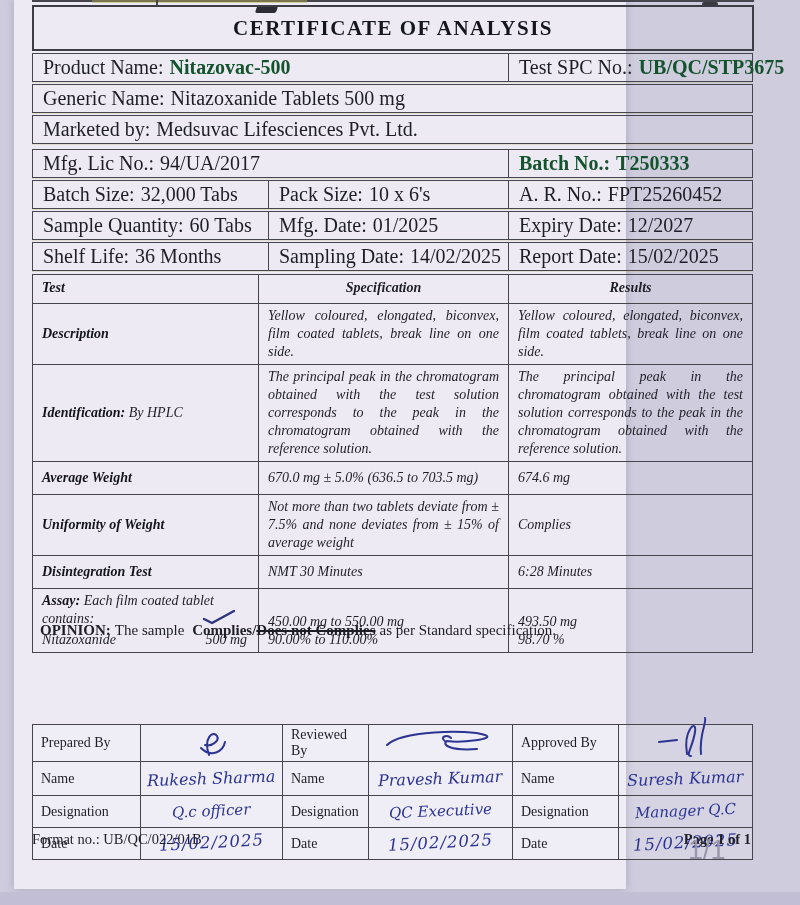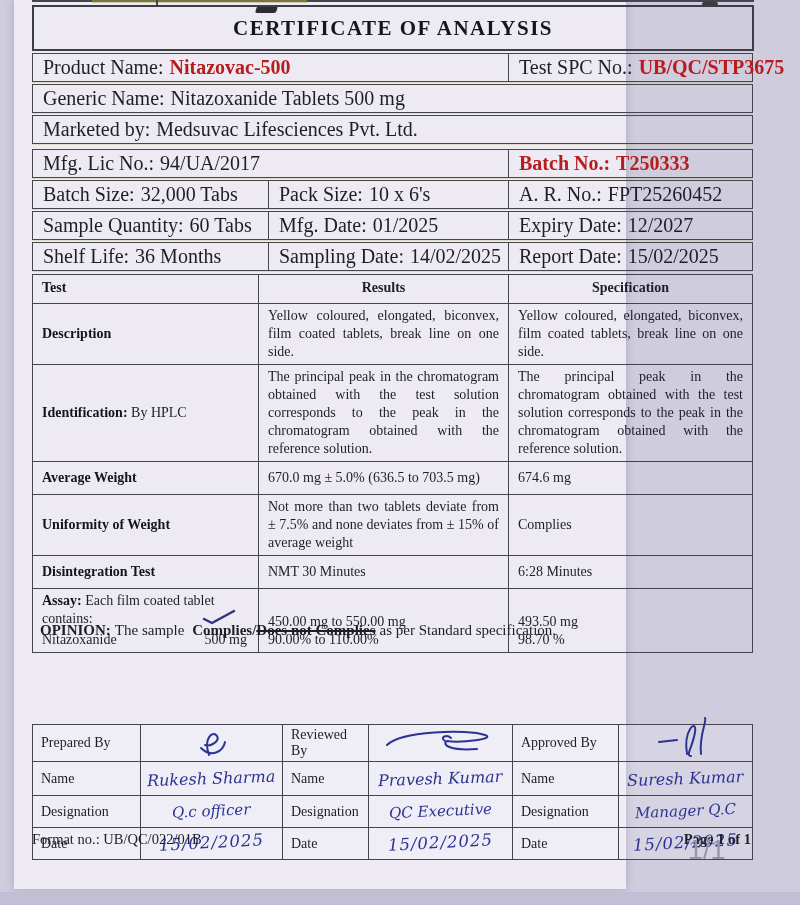--- a/index.html
+++ b/index.html
@@ -31,23 +31,23 @@
     position:absolute;left:18px;width:719px;height:27px;
     border:1.5px solid #45454e;display:grid;align-items:stretch;
     font-size:20px;
     box-shadow:0 1px 0 rgba(176,166,70,.22);
   }
   .cols-2{grid-template-columns:476px 1fr;}
   .cols-1{grid-template-columns:1fr;}
   .cols-3{grid-template-columns:236px 240px 1fr;}
   .cell{padding:0 10px;display:flex;align-items:center;gap:6px;border-right:1.5px solid #45454e;white-space:nowrap;}
   .cell:last-child{border-right:none;}
-  .cell b{color:#b91c1c;}
-  
-  .ttable{position:absolute;left:18px;top:274px;width:719px;border:1.5px solid #45454e;}
+  .cell b{color:#14532d;}
+  
+  .ttable{position:absolute;left:18px;top:274px;width:719px;border:1.5px solid #45454e;font-style:italic;}
   .trow{display:grid;grid-template-columns:226px 250px 1fr;border-bottom:1.3px solid #45454e;}
   .trow:last-child{border-bottom:none;}
   .tcell{border-right:1.3px solid #45454e;padding:3px 9px;font-size:14px;line-height:18px;}
   .tcell:last-child{border-right:none;}
   .tcol1{font-weight:bold;color:#14141b;}
   .tcol1 .nb{font-weight:normal;color:#1e1e26;}
   .thead .tcell{font-weight:bold;padding-top:4px;padding-bottom:2px;}
   .thead .tc{text-align:center;}
   .just{text-align:justify;}
   .h-head{min-height:22px;}
@@ -186,22 +186,22 @@
     </div>
     <div class="cell">
       <span>Report Date:</span>
       <span>15/02/2025</span>
     </div>
   </div>
 
   <div class="ttable">
     <div class="trow thead">
       <div class="tcell tcol1 h-head">Test</div>
+      <div class="tcell tc h-head">Specification</div>
       <div class="tcell tc h-head">Results</div>
-      <div class="tcell tc h-head">Specification</div>
     </div>
 
     <div class="trow">
       <div class="tcell tcol1 h-desc vmid">
         <span>Description</span>
       </div>
       <div class="tcell just h-desc">Yellow coloured, elongated, biconvex, film coated tablets, break line on one side.</div>
       <div class="tcell just h-desc">Yellow coloured, elongated, biconvex, film coated tablets, break line on one side.</div>
     </div>
 

